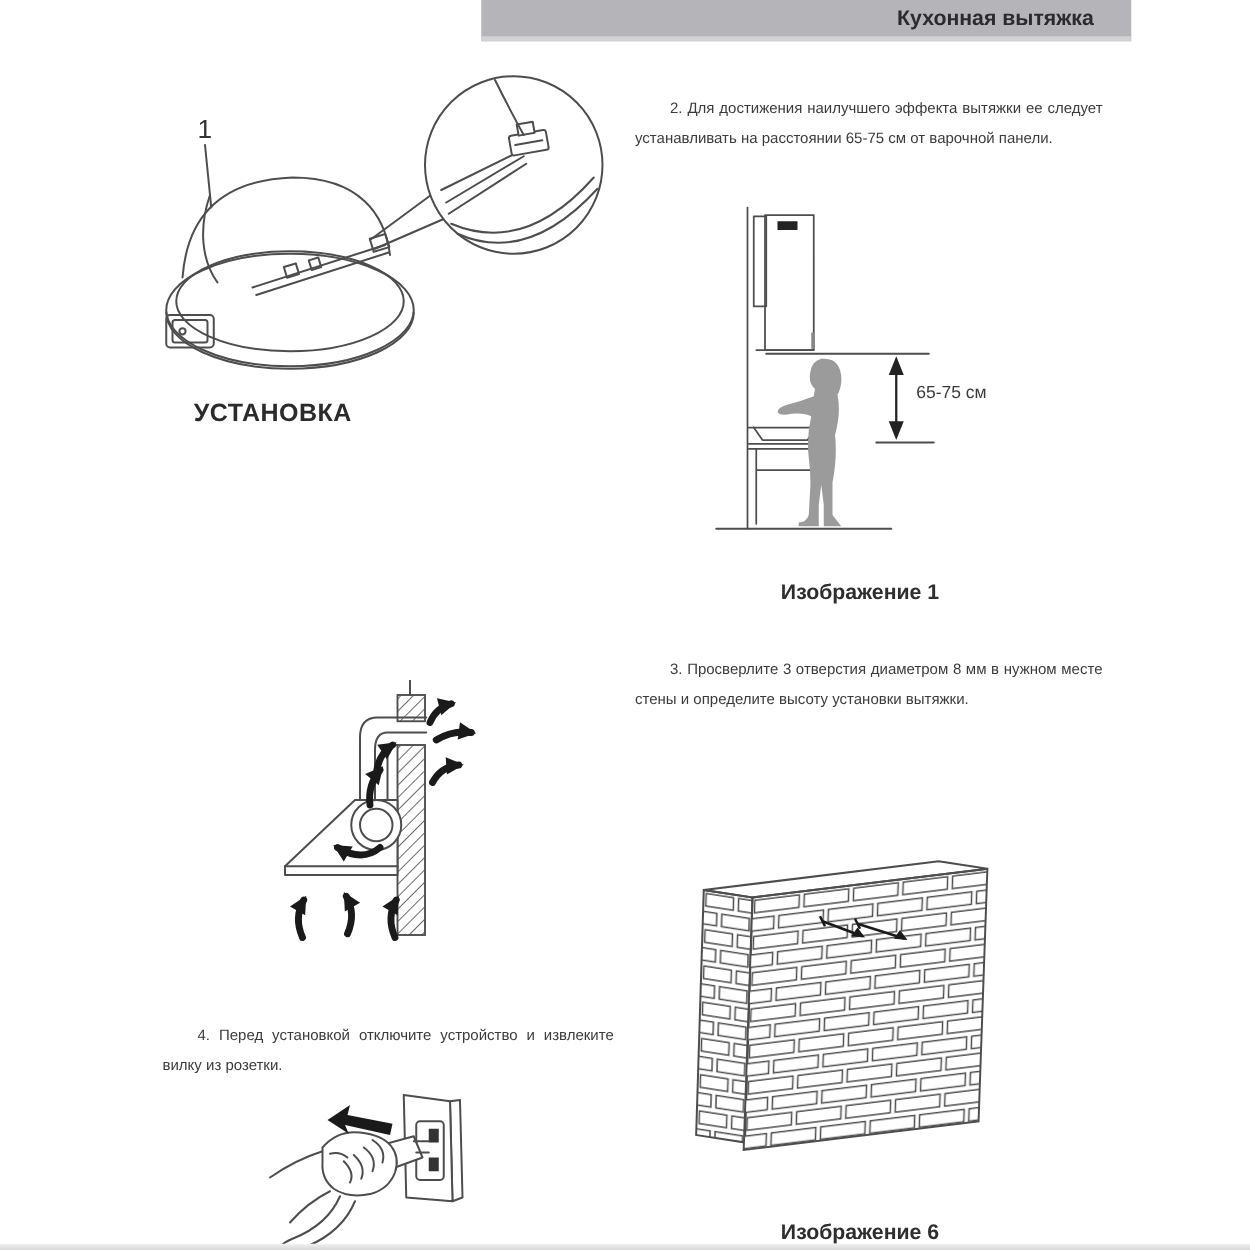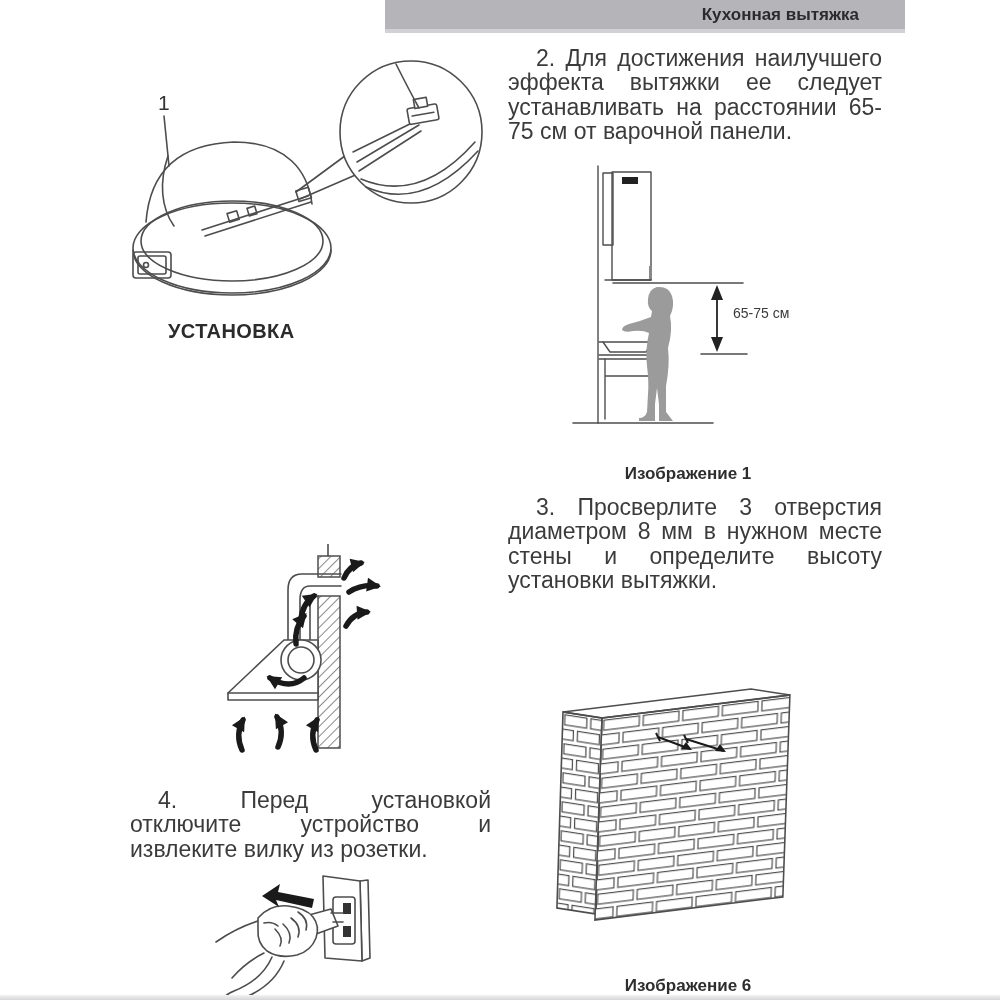--- a/index.html
+++ b/index.html
@@ -1,23 +1,23 @@
 <!DOCTYPE html>
 <html lang="ru"><head>
 <meta charset="utf-8">
 <style>
   html,body{margin:0;padding:0;background:#ffffff;}
   .page{position:relative;width:1000px;height:1000px;background:#ffffff;overflow:hidden;
         font-family:"Liberation Sans","DejaVu Sans",sans-serif;color:#3b3b3b;}
   .header-bar{position:absolute;left:385px;top:0;width:520px;height:29px;background:#b5b5b9;
         border-bottom:4px solid #d2d2d5;box-sizing:content-box;}
-  .header-bar .t{line-height:29px;text-align:right;padding-right:46px;font-weight:bold;
+  .header-bar .t{line-height:29px;text-align:right;padding-right:30px;font-weight:bold;
         font-size:17px;color:#2b2b2e;}
-  .para{position:absolute;font-size:23px;line-height:24.3px;text-align:justify;
-        text-indent:28px;color:#3b3b3b;}
+  .para{position:absolute;font-size:12px;line-height:24.3px;text-align:justify;
+        text-indent:28px;color:#3b3b3b;margin-top:28px;}
   .heading{position:absolute;font-size:20px;font-weight:bold;letter-spacing:.4px;color:#2b2b2b;}
   .caption{position:absolute;font-size:17px;font-weight:bold;color:#2e2e2e;text-align:center;margin-top:26px;}
   svg{position:absolute;}
   .lineart{stroke:#4d4d4d;fill:none;stroke-width:1.6;stroke-linecap:round;stroke-linejoin:round;}
   .lineart-thin{stroke:#4d4d4d;fill:none;stroke-width:1.4;stroke-linecap:round;stroke-linejoin:round;}
   .whitefill{fill:#ffffff;}
   .blackfill{fill:#1a1a1a;stroke:none;}
   .flow-arrow{stroke:#1a1a1a;fill:none;stroke-width:5.5;stroke-linecap:round;}
   .dim-text{font-family:"Liberation Sans",sans-serif;font-size:14px;fill:#3b3b3b;}
   .part-num{font-family:"Liberation Sans",sans-serif;font-size:21px;fill:#333333;}
@@ -59,21 +59,21 @@
       <g transform="rotate(-10 296 62)">
         <rect class="lineart whitefill" x="280" y="54" width="30" height="16" rx="2"></rect>
         <rect class="lineart whitefill" x="288" y="46" width="13" height="9"></rect>
         <path class="lineart" d="M 284 62 H 306"></path>
       </g>
       <path class="lineart" d="M 233 127 Q 292 152 347 90 M 238 135 Q 294 160 350 99"></path>
       <path class="lineart" d="M 268 12 Q 281 38 291 56"></path>
     </g>
   </svg>
 
-  <div class="heading" style="left:168px;top:320px">УСТАНОВКА</div>
+  <div class="heading" style="left:155px;top:320px">УСТАНОВКА</div>
 
 
   <svg style="left:204px;top:544px" width="252" height="222" viewBox="0 0 252 222">
     <defs>
       <marker id="ah" markerUnits="userSpaceOnUse" markerWidth="16" markerHeight="16" refX="11" refY="8" orient="auto">
           <path d="M1 1 L15 8 L1 15 Z" fill="#1a1a1a"></path>
         </marker>
       <pattern id="hatch" width="7" height="7" patternUnits="userSpaceOnUse" patternTransform="rotate(45)">
         <line x1="0" y1="0" x2="0" y2="7" stroke="#555" stroke-width="1.4"></line>
       </pattern>

